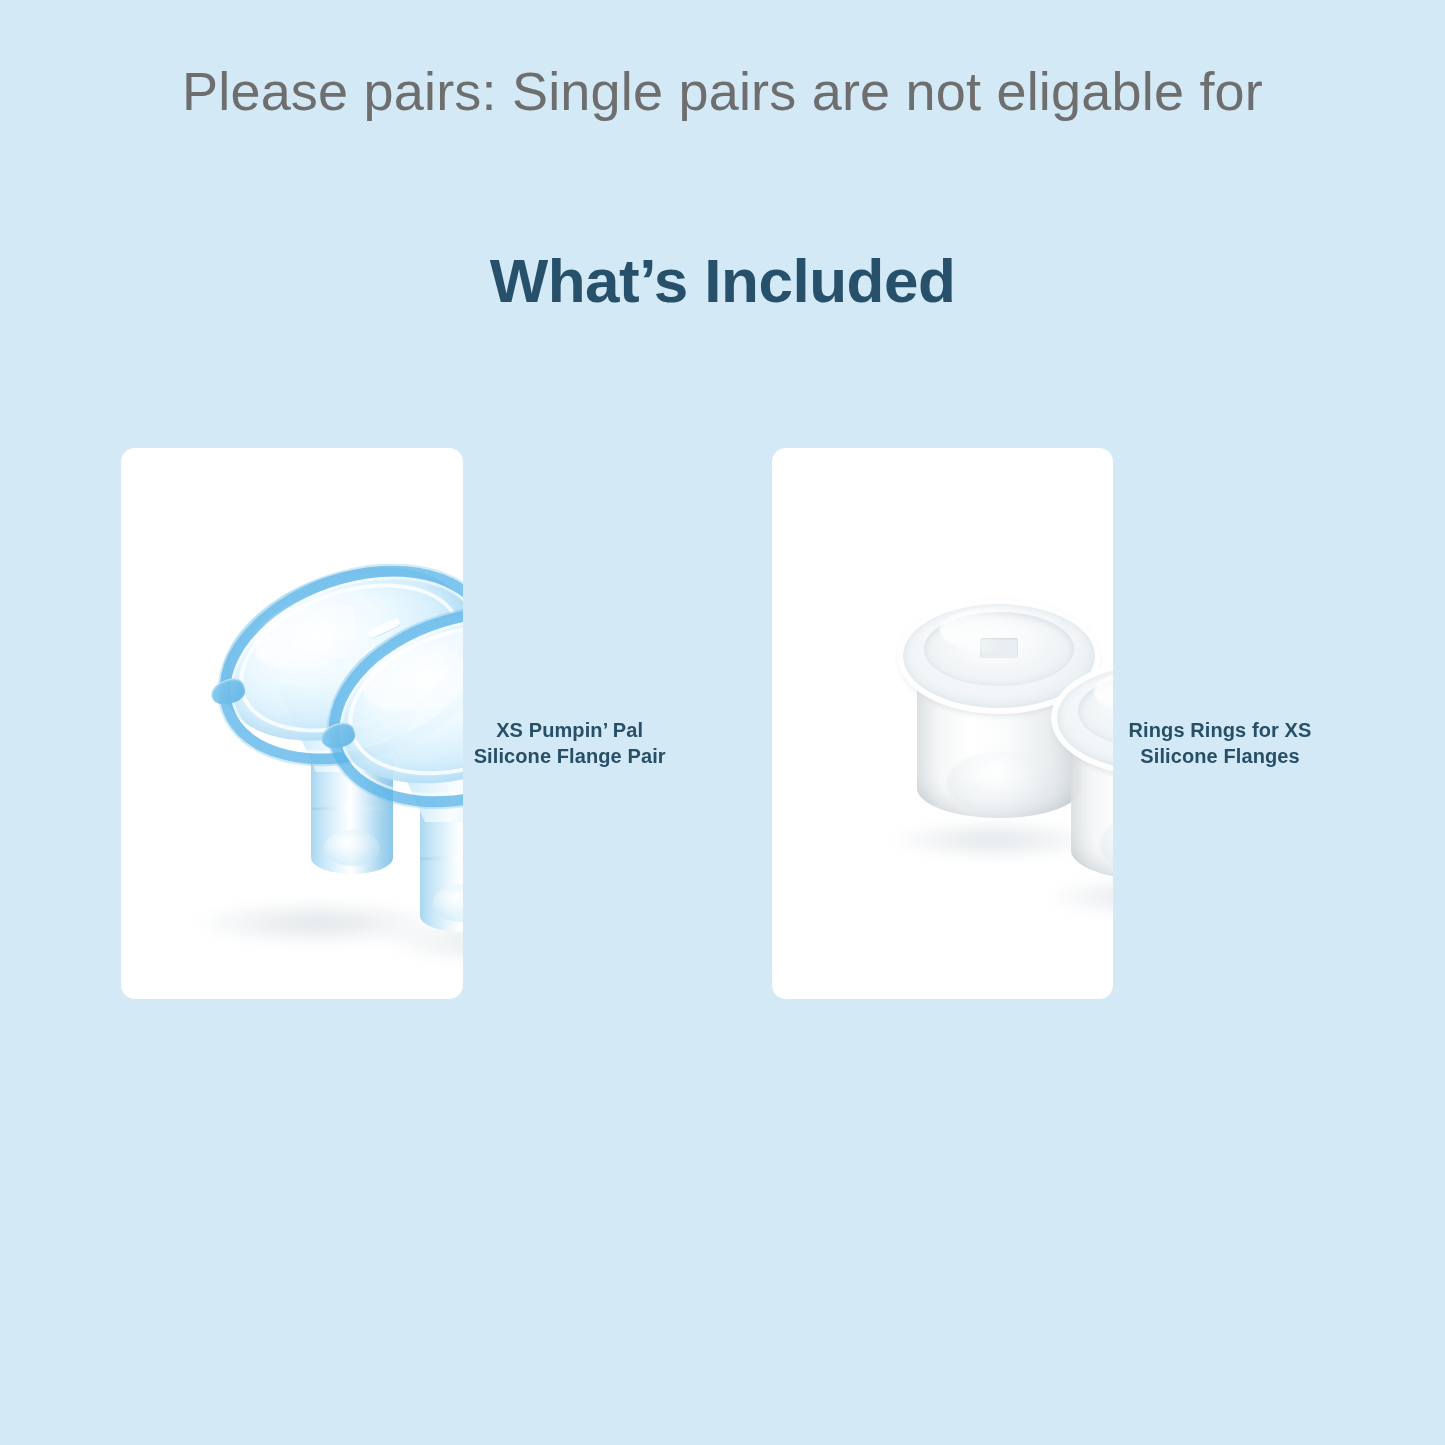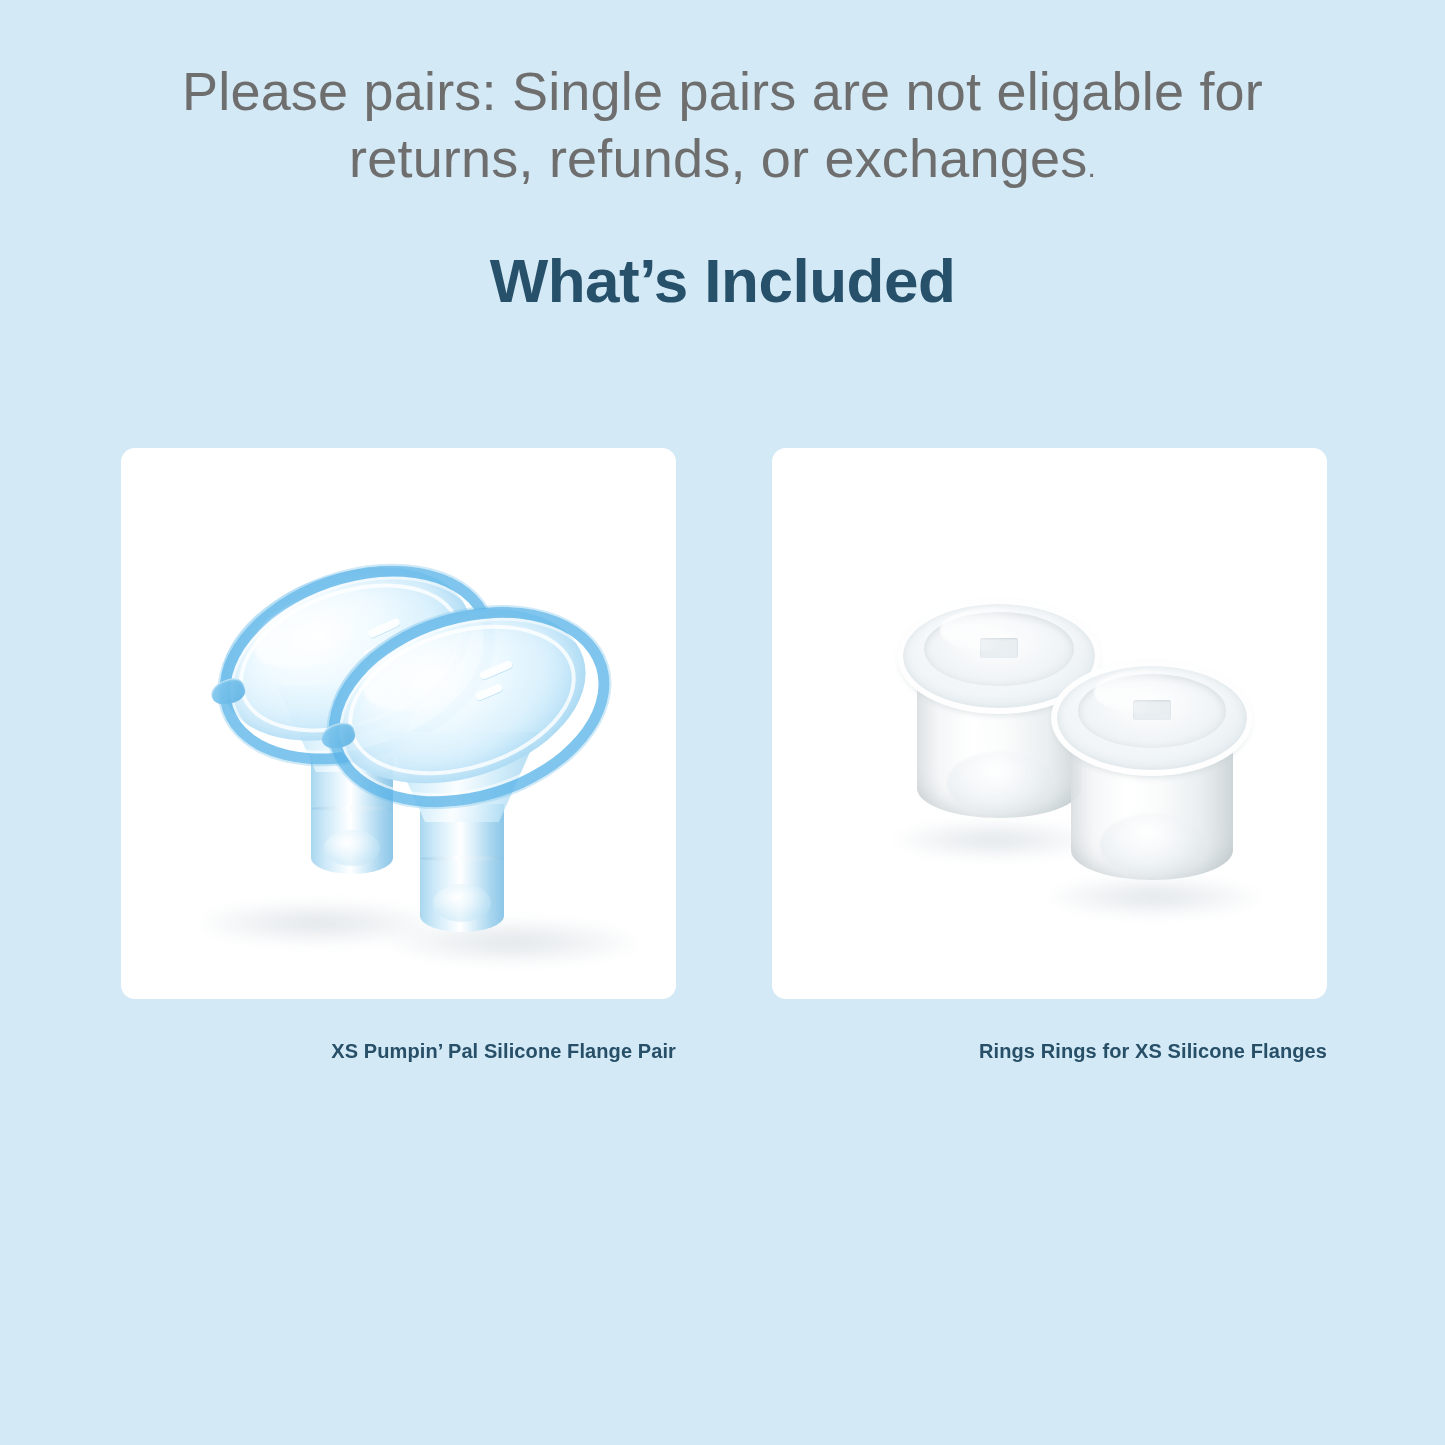--- a/index.html
+++ b/index.html
@@ -52,22 +52,22 @@
     position: absolute;
     left: 121px;
     top: 448px;
     width: 1206px;
     display: flex;
     justify-content: space-between;
   }
   .card-wrap {
     width: 555px;
     display: flex;
-    flex-direction: column;
-    align-items: flex-end;
+    flex-direction: row;
+    align-items: center;
   }
   .card {
     width: 555px;
     height: 551px;
     background: #ffffff;
     border-radius: 14px;
     position: relative;
     overflow: hidden;
   }
   .caption {
@@ -231,21 +231,20 @@
     border-radius: 50%;
     background: linear-gradient(115deg, rgba(255,255,255,0.95), rgba(255,255,255,0.1) 60%, rgba(255,255,255,0) 80%);
     filter: blur(1.2px);
   }
 </style>
 </head>
 <body>
 
 <div class="note">
   <div>Please pairs: Single pairs are not eligable for</div>
-  <div><span>returns, refunds, or exchanges</span><span class="period">.</span></div>
 </div>
 
 <div class="title">What’s Included</div>
 
 <div class="cards">
 
   <div class="card-wrap">
     <div class="card">
       <div class="stage">
 

